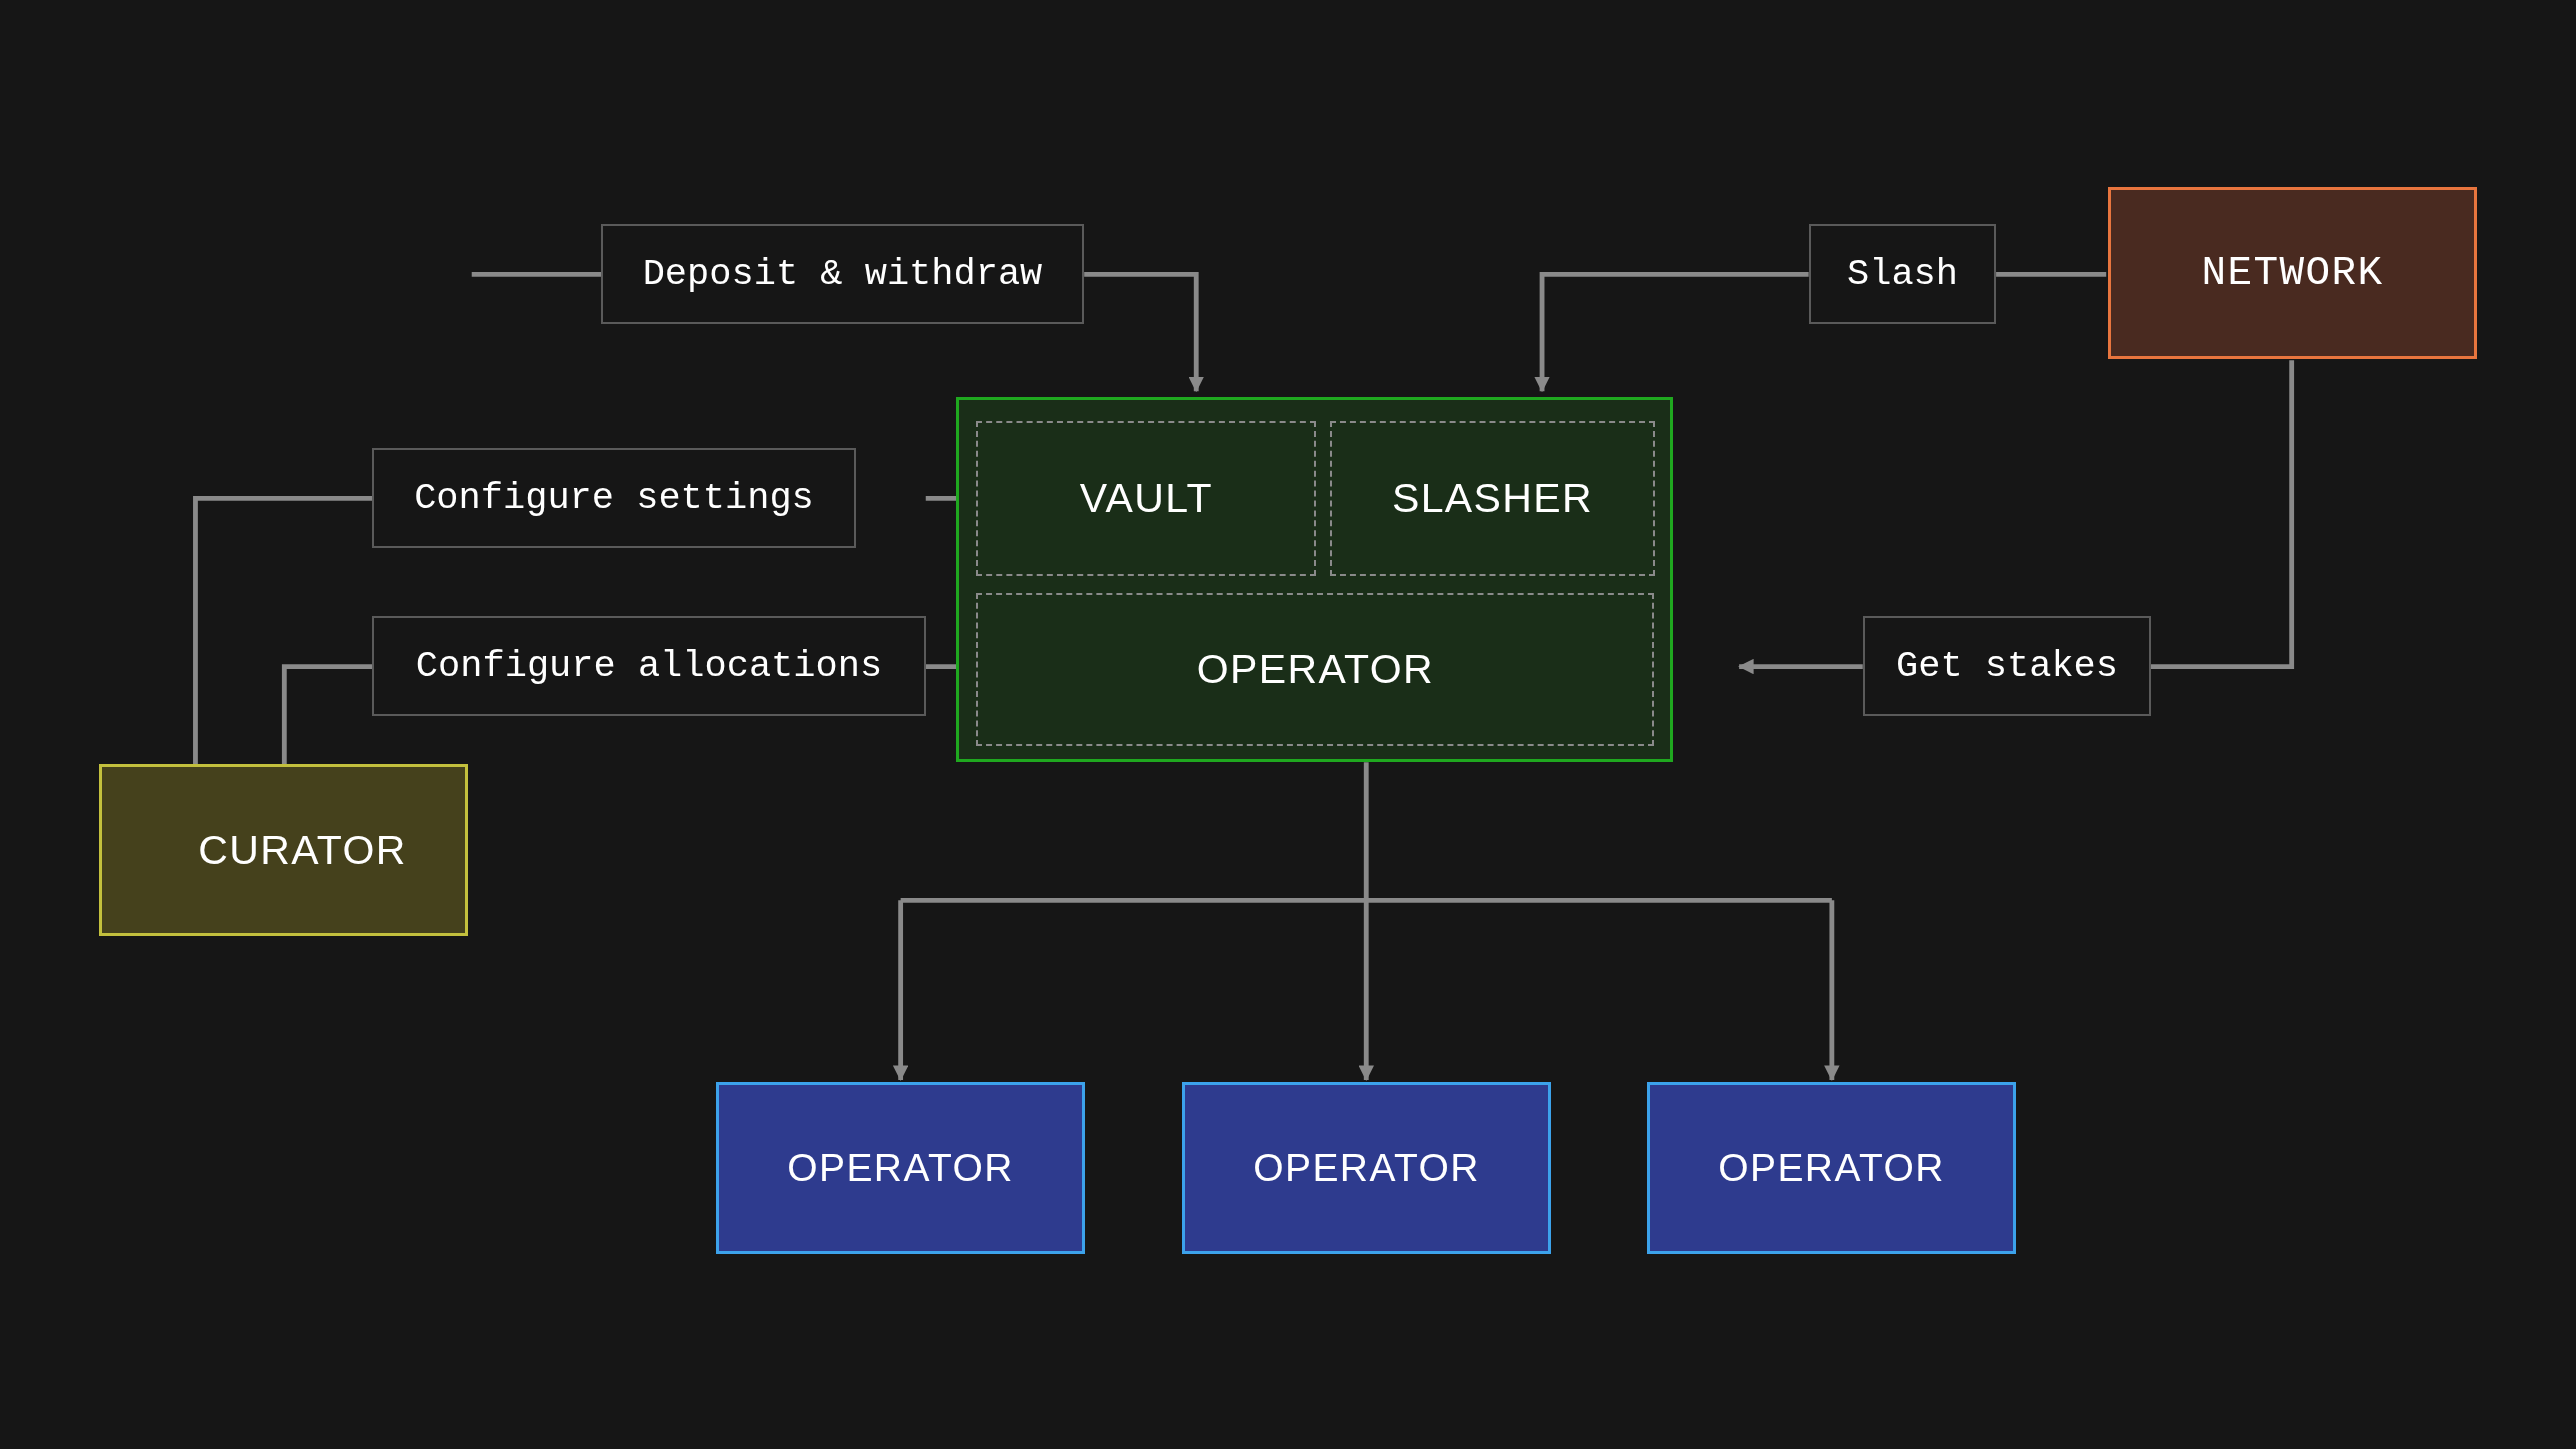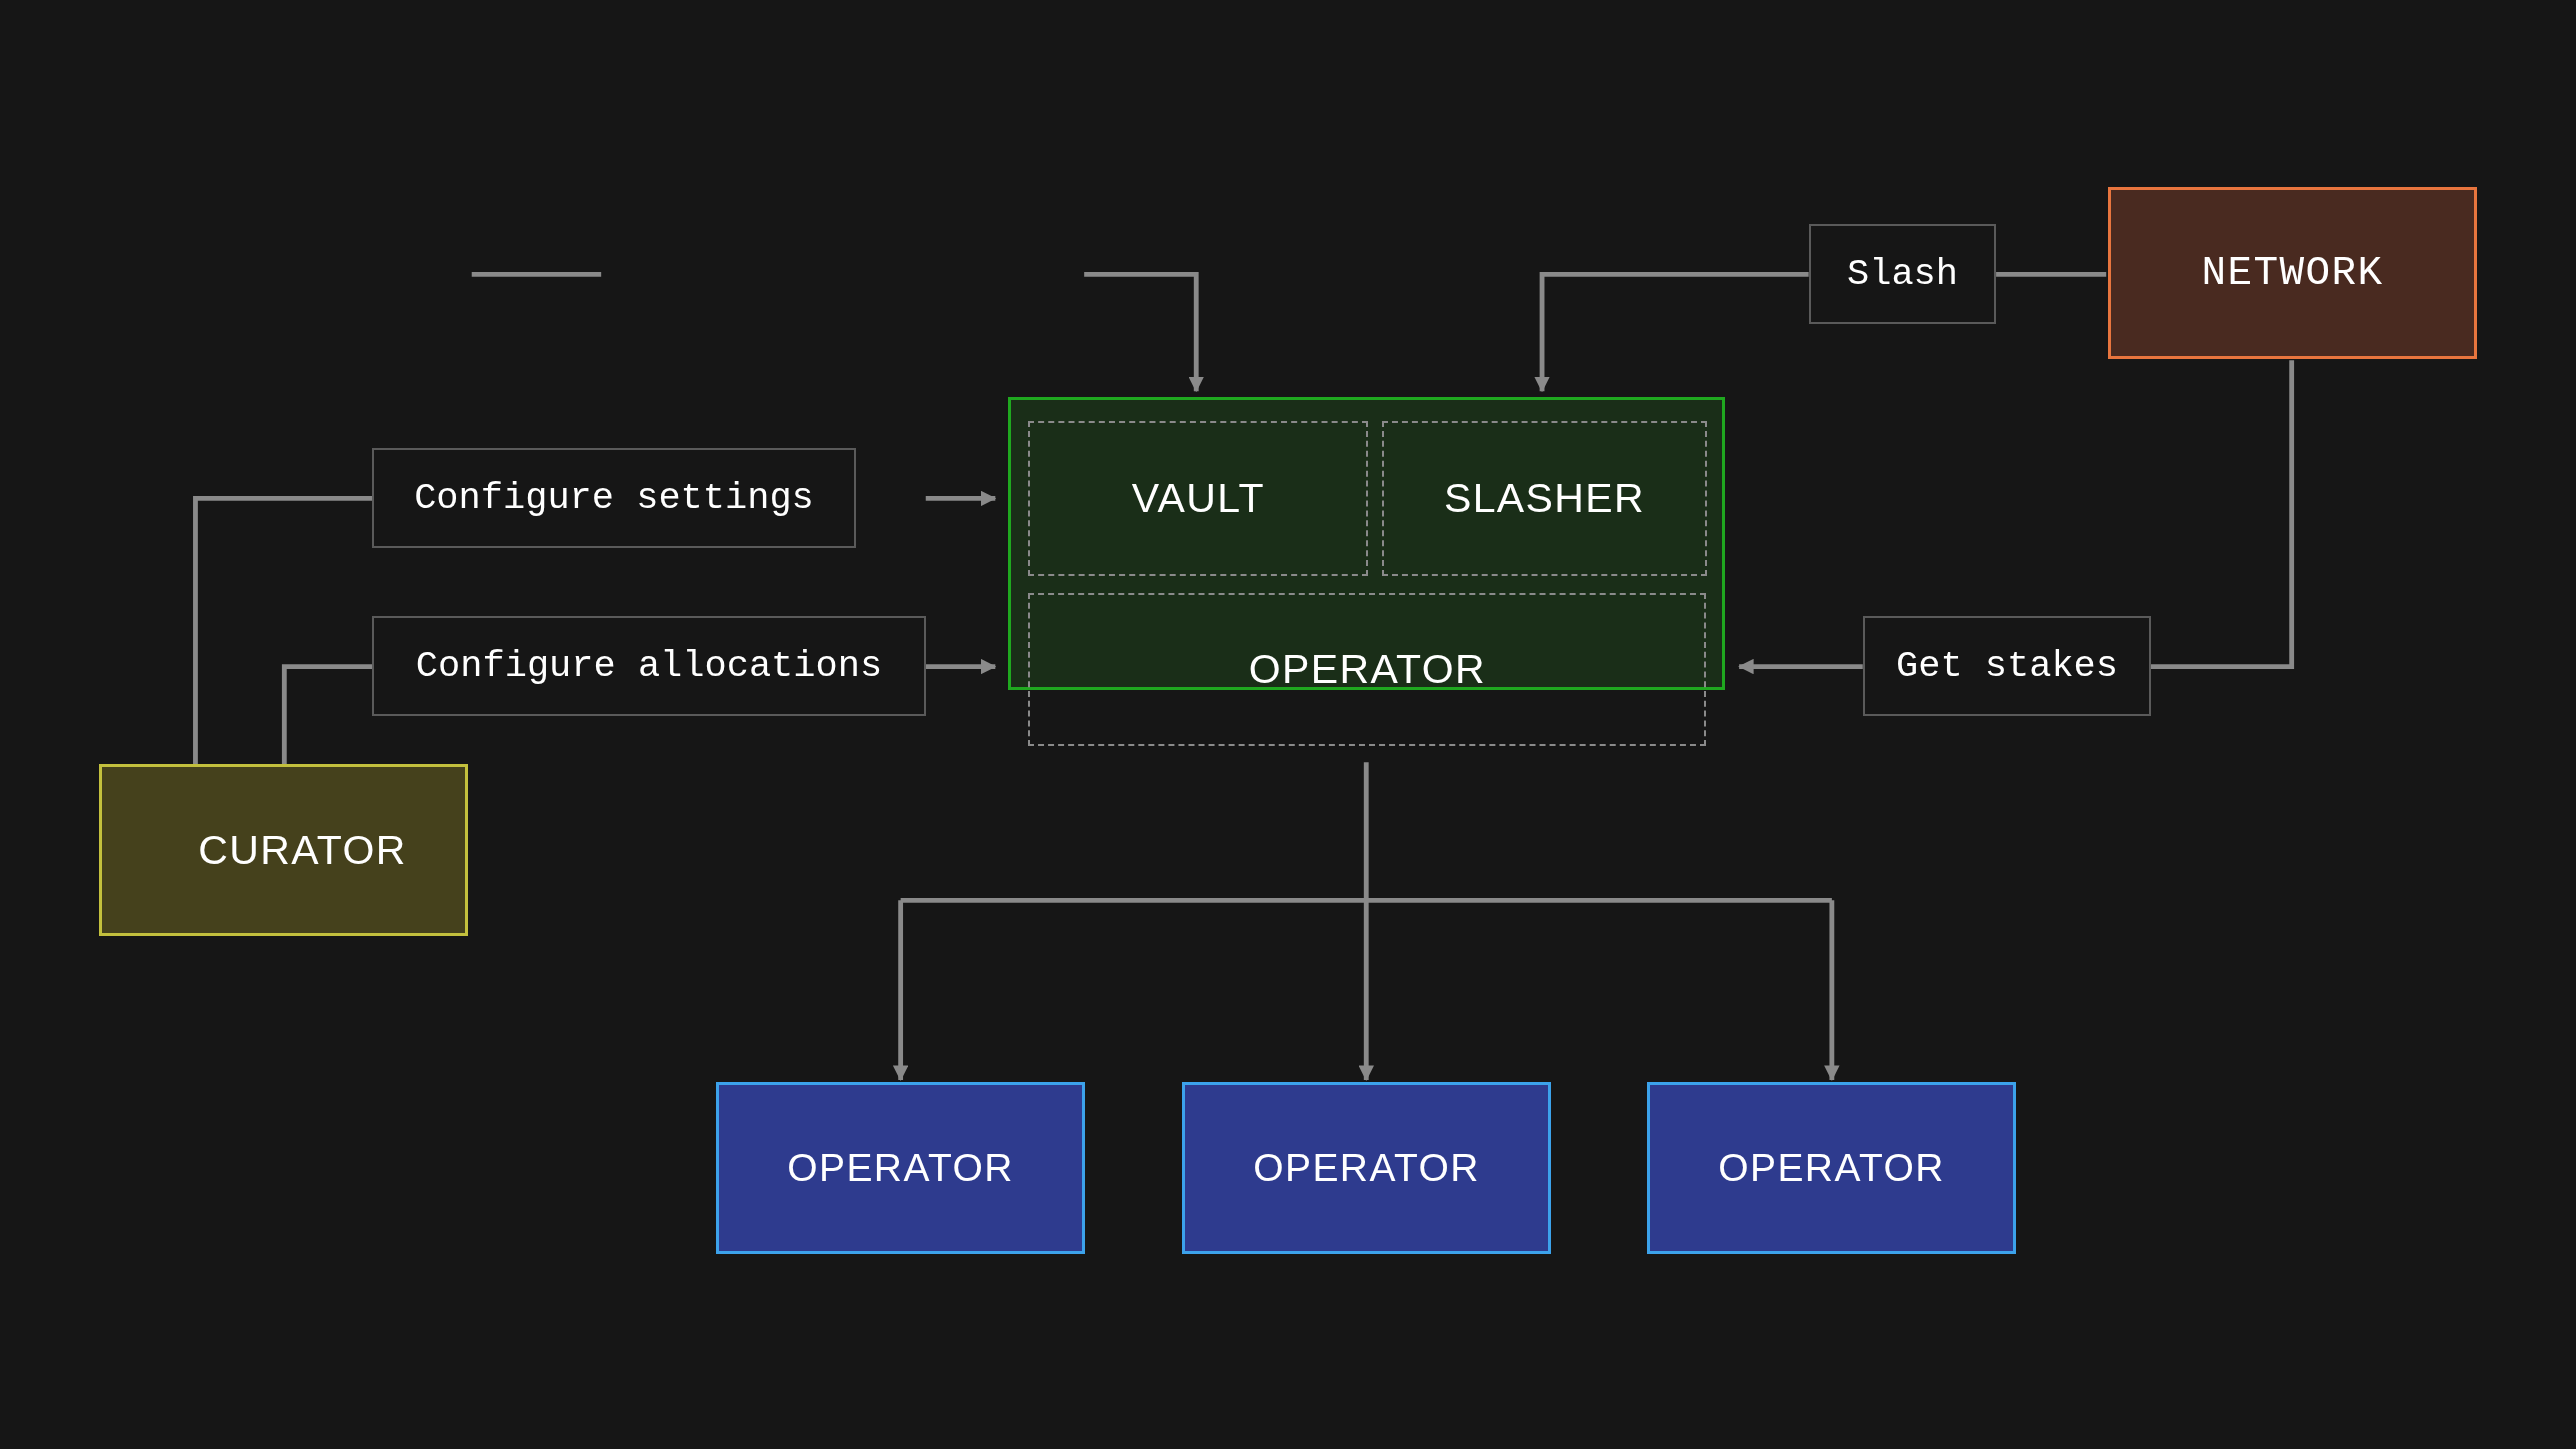--- a/index.html
+++ b/index.html
@@ -138,21 +138,21 @@
 
 
   <div class="node node-network" style="left:2108px; top:187px; width:369px; height:172px;font-family:Liberation Mono, monospace;">
     <span>NETWORK</span>
   </div>
 
   <div class="node node-curator" style="left:99px; top:764px; width:369px; height:172px;padding-left:38px;">
     <span>CURATOR</span>
   </div>
 
-  <div class="cluster" style="left:1008px; top:397px; width:717px; height:293px;">
+  <div class="cluster" style="left:956px; top:397px; width:717px; height:365px;">
 
     <div class="subnode" style="left:17.4px; top:21px; width:340px; height:155px;">
       <span>VAULT</span>
     </div>
 
     <div class="subnode" style="left:371px; top:21px; width:325px; height:155px;">
       <span>SLASHER</span>
     </div>
 
     <div class="subnode" style="left:17.4px; top:193px; width:678px; height:153px;">
@@ -165,20 +165,23 @@
   </div>
 
   <div class="node node-operator" style="left:1182px; top:1082px; width:369px; height:172px;">
     <span>OPERATOR</span>
   </div>
 
   <div class="node node-operator" style="left:1647px; top:1082px; width:369px; height:172px;">
     <span>OPERATOR</span>
   </div>
 
+  <div class="edge-label" style="left:601px; top:224px; width:483px; height:100px;">
+    <span>Deposit &amp; withdraw</span>
+  </div>
 
   <div class="edge-label" style="left:1809px; top:224px; width:187px; height:100px;font-family:Liberation Mono, monospace;">
     <span>Slash</span>
   </div>
 
   <div class="edge-label" style="left:372px; top:448px; width:484px; height:100px;">
     <span>Configure settings</span>
   </div>
 
   <div class="edge-label" style="left:1863px; top:616px; width:288px; height:100px;">

